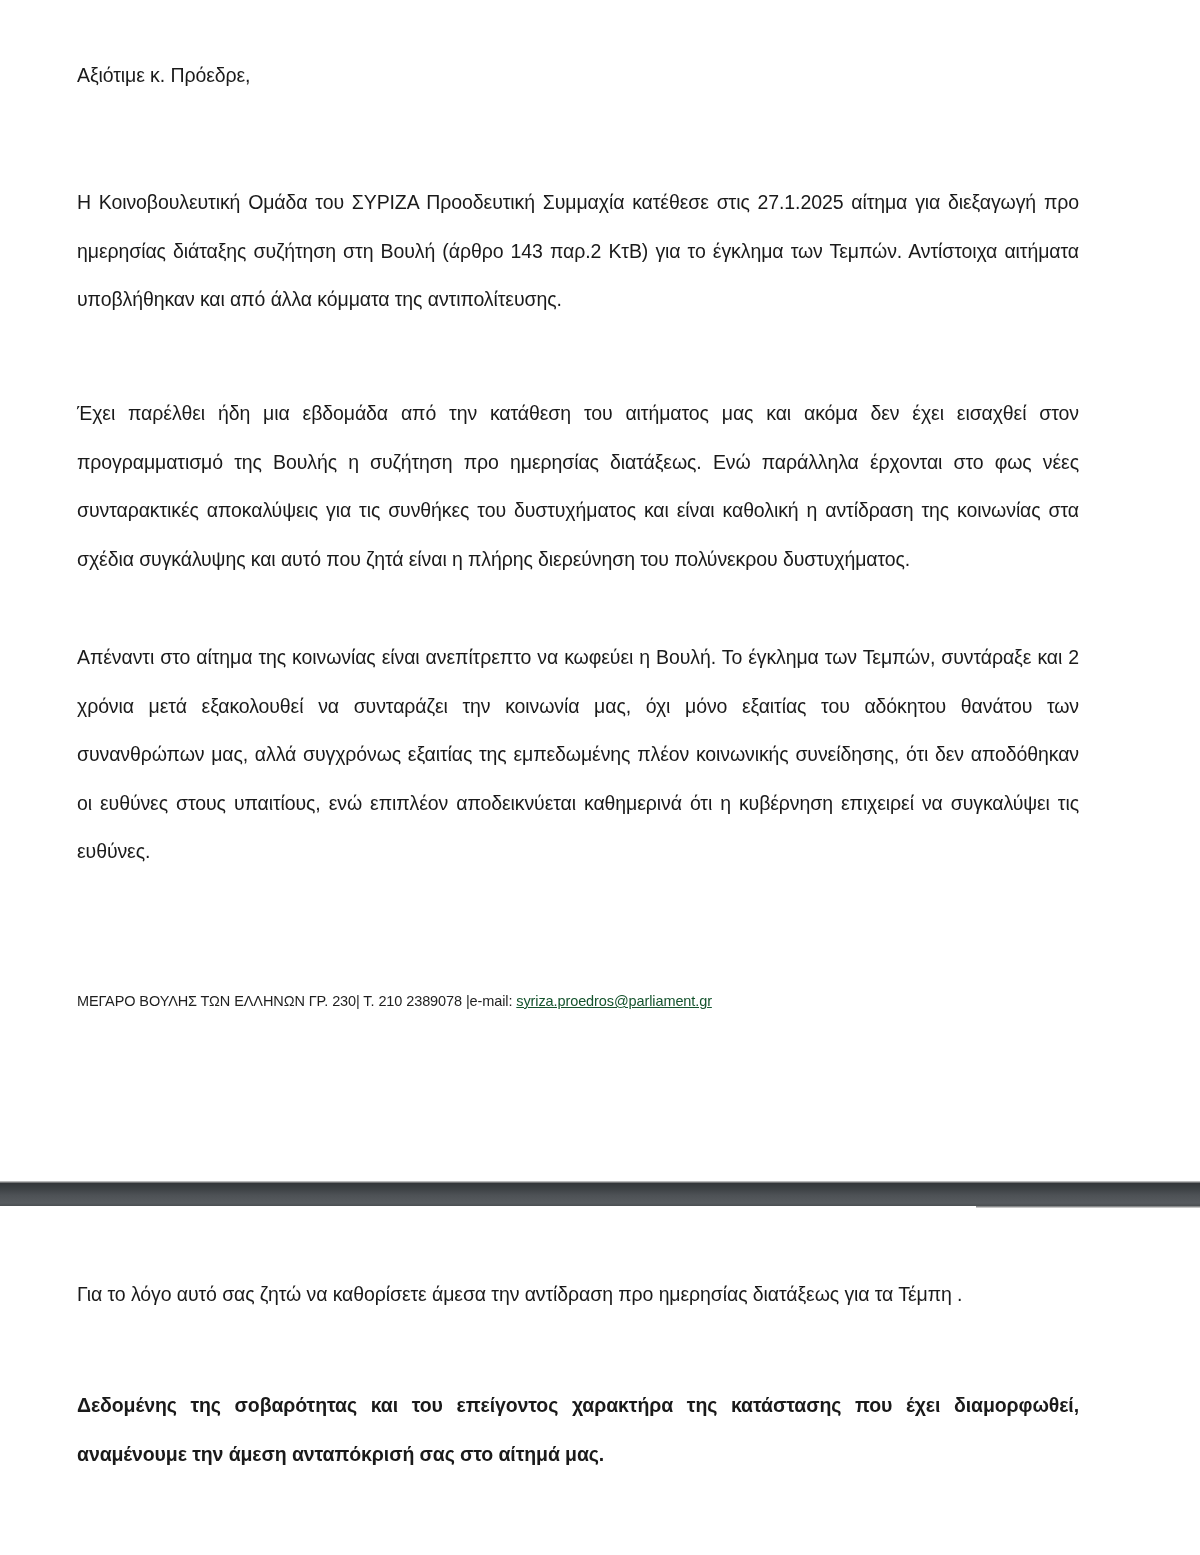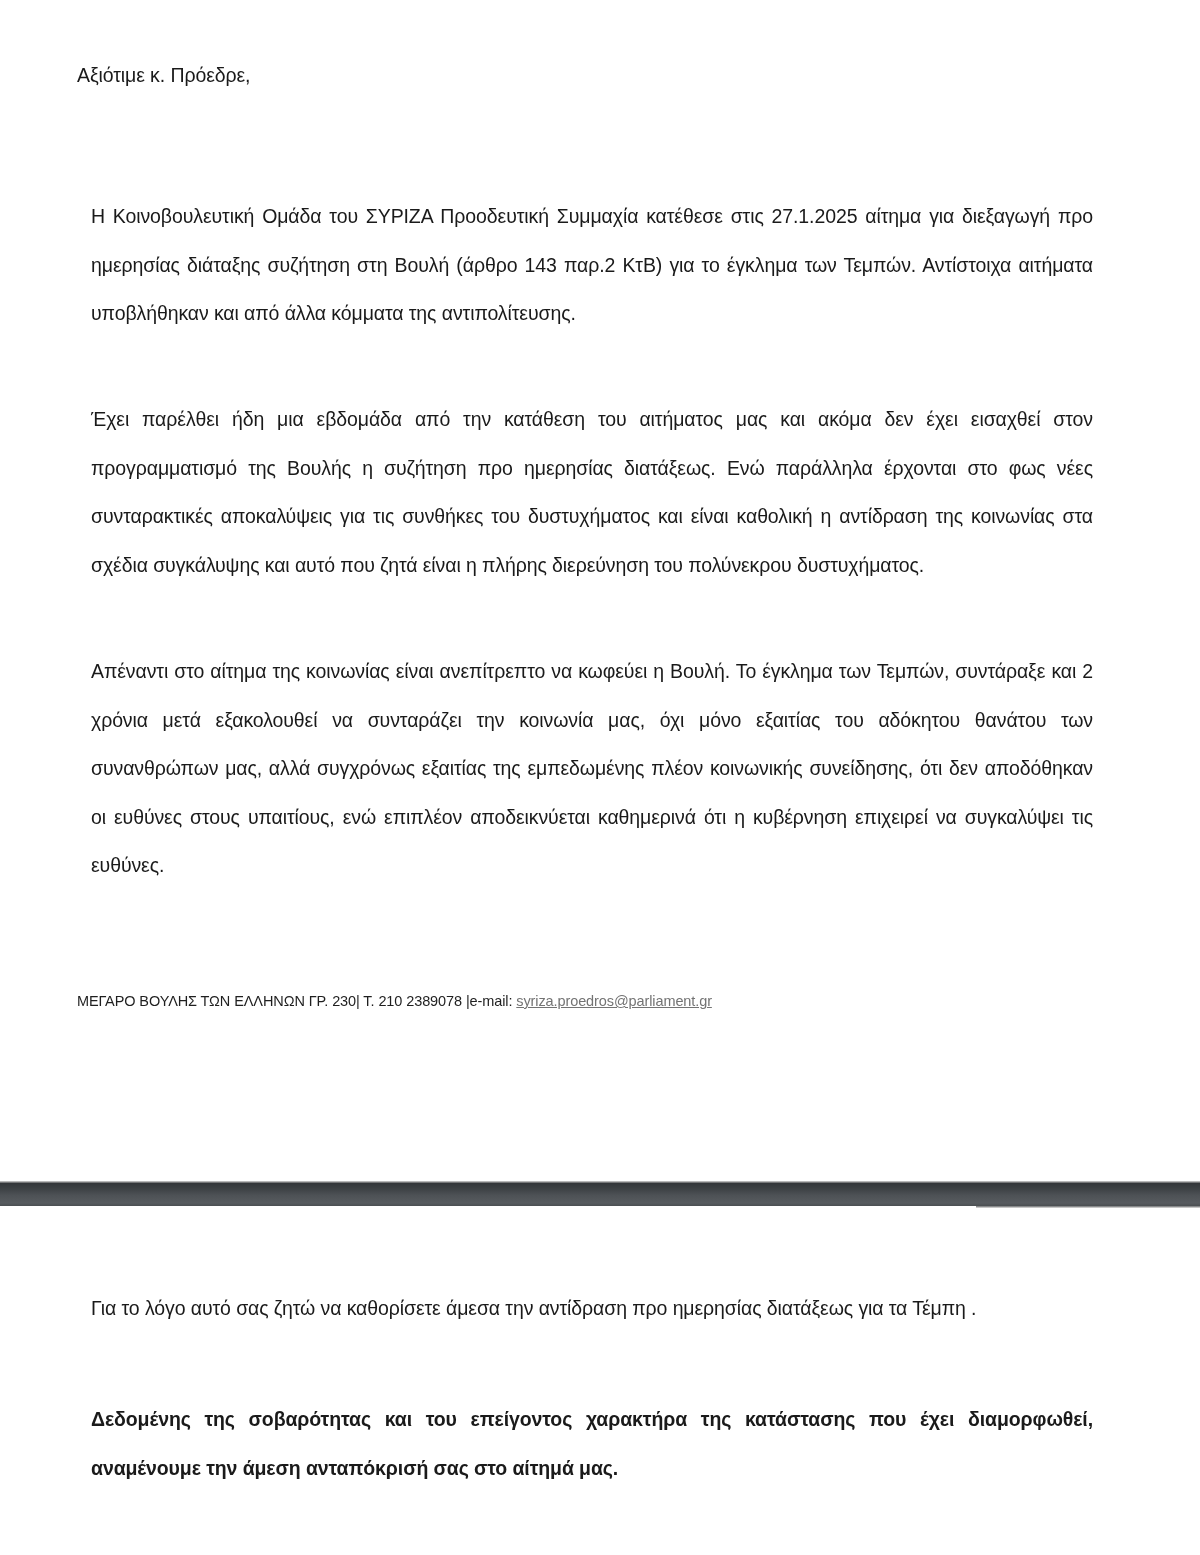--- a/index.html
+++ b/index.html
@@ -31,40 +31,40 @@
       width: 1002px;
       font-size: 19.5px;
       line-height: 48.5px;
       letter-spacing: -0.1px;
     }
     .salutation {
       top: 51px;
       line-height: 48px;
     }
     .para {
-      margin: 14px;
+      margin: 0;
       text-align: justify;
       text-align-last: left;
     }
     .p1 { top: 178px; }
-    .p2 { top: 381px; }
+    .p2 { top: 389px; }
     .p3 { top: 633px; }
 
     .footer {
       position: absolute;
       left: 77px;
       top: 988px;
       font-size: 14.5px;
       line-height: 27px;
       color: #1f1f1f;
       letter-spacing: -0.1px;
     }
     .footer-line { white-space: nowrap; }
     .footer a {
-      color: #737373;
+      color: #14532d;
       text-decoration: underline;
     }
 
     .separator {
       position: absolute;
       left: 0;
       top: 1181px;
       width: 1200px;
       height: 27px;
       background: linear-gradient(to bottom, #b9b9b9 0px, #b9b9b9 1px, #333639 2px, #3e4245 8px, #4d5155 14px, #575b5f 22px, #4b4f52 25px, #c6c6c6 26px, #c6c6c6 27px);

